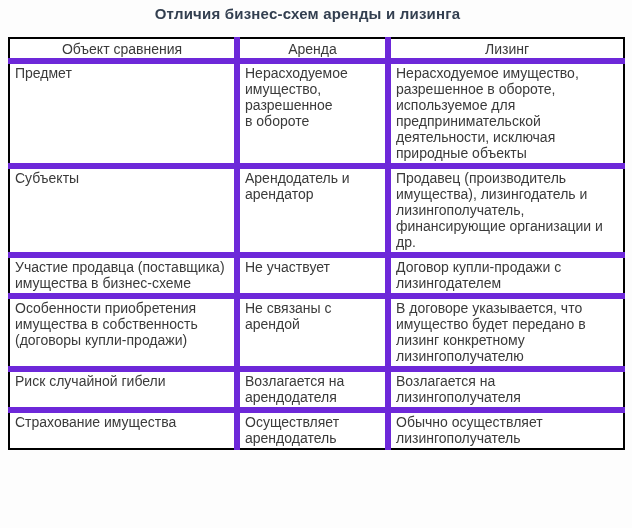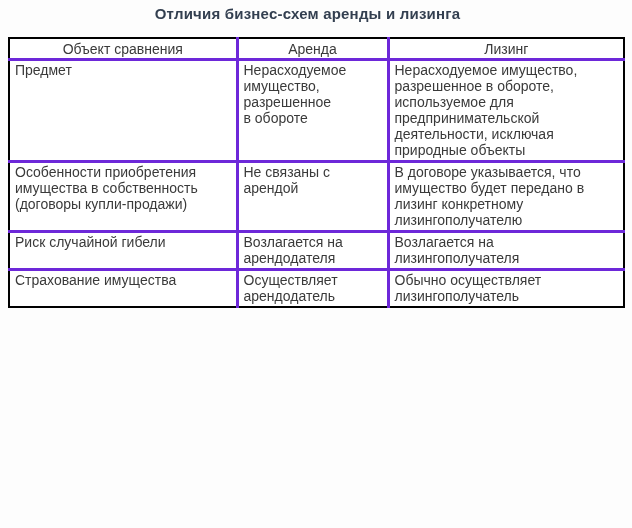--- a/index.html
+++ b/index.html
@@ -24,21 +24,21 @@
     table-layout: fixed;
     width: 615px;
     margin: 15px 0 0 8px;
     background: #ffffff;
     border: 2px solid #000000;
   }
   col.c1 { width: 228px; }
   col.c2 { width: 151px; }
   col.c3 { width: 236px; }
   th, td {
-    border: 3px solid #6d28d9;
+    border: 6px solid #6d28d9;
     font-size: 14px;
     line-height: 16px;
     color: #3a3a3a;
     vertical-align: top;
     padding: 1px 4px 2px 5px;
     white-space: pre-line;
     font-weight: normal;
     word-wrap: break-word;
   }
   thead th {
@@ -78,20 +78,37 @@
 разрешенное
 в обороте</td>
         <td>Нерасходуемое имущество,
 разрешенное в обороте,
 используемое для
 предпринимательской
 деятельности, исключая
 природные объекты</td>
       </tr>
       <tr>
+        <td>Субъекты</td>
+        <td>Арендодатель и
+арендатор</td>
+        <td>Продавец (производитель
+имущества), лизингодатель и
+лизингополучатель,
+финансирующие организации и
+др.</td>
+      </tr>
+      <tr>
+        <td>Участие продавца (поставщика)
+имущества в бизнес-схеме</td>
+        <td>Не участвует</td>
+        <td>Договор купли-продажи с
+лизингодателем</td>
+      </tr>
+      <tr>
         <td>Особенности приобретения
 имущества в собственность
 (договоры купли-продажи)</td>
         <td>Не связаны с
 арендой</td>
         <td>В договоре указывается, что
 имущество будет передано в
 лизинг конкретному
 лизингополучателю</td>
       </tr>

